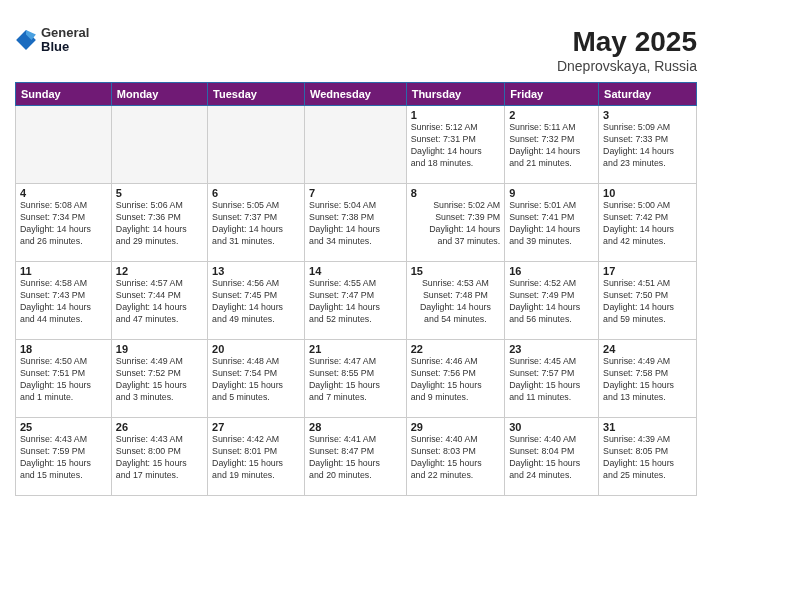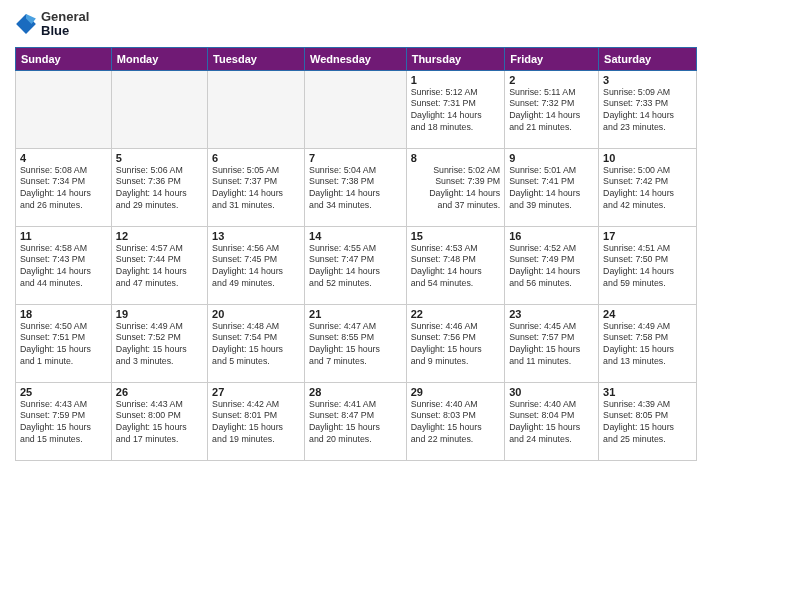--- a/index.html
+++ b/index.html
@@ -6,21 +6,21 @@
     body {
       font-family: Arial, sans-serif;
       background: #fff;
       width: 792px;
       height: 612px;
       overflow: hidden;
     }
     .container {
       width: 712px;
       height: 612px;
-      padding: 10px 15px;
+      padding: 26px 15px;
     }
     .header {
       display: flex;
       justify-content: space-between;
       align-items: flex-start;
       margin-bottom: 8px;
     }
     .logo {
       display: flex;
       align-items: center;
@@ -103,20 +103,22 @@
       <svg class="logo-icon" viewBox="0 0 40 40">
         <polygon points="20,2 38,20 20,38 2,20" fill="#1a6bbf"></polygon>
         <polygon points="20,2 38,10 30,20 20,10" fill="#4aa0e0"></polygon>
       </svg>
       <div class="logo-text">
         <span class="logo-general">General</span>
         <span class="logo-blue">Blue</span>
       </div>
     </div>
     <div class="title-block">
+      <div class="month-year">May 2025</div>
+      <div class="location">Dneprovskaya, Russia</div>
     </div>
   </div>
 
   <table class="calendar">
     <thead>
       <tr>
       <th>Sunday</th>
           <th>Monday</th>
           <th>Tuesday</th>
           <th>Wednesday</th>
@@ -228,21 +230,21 @@
           </td>
           <td>
             <div class="day-num">14</div>
             <div class="day-info" style="white-space: pre-line;">Sunrise: 4:55 AM
 Sunset: 7:47 PM
 Daylight: 14 hours
 and 52 minutes.</div>
           </td>
           <td>
             <div class="day-num">15</div>
-            <div class="day-info" style="white-space: pre-line;">Sunrise: 4:53 AM
+            <div class="day-info" style="white-space: pre-line; text-align: center;">Sunrise: 4:53 AM
 Sunset: 7:48 PM
 Daylight: 14 hours
 and 54 minutes.</div>
           </td>
           <td>
             <div class="day-num">16</div>
             <div class="day-info" style="white-space: pre-line;">Sunrise: 4:52 AM
 Sunset: 7:49 PM
 Daylight: 14 hours
 and 56 minutes.</div>

